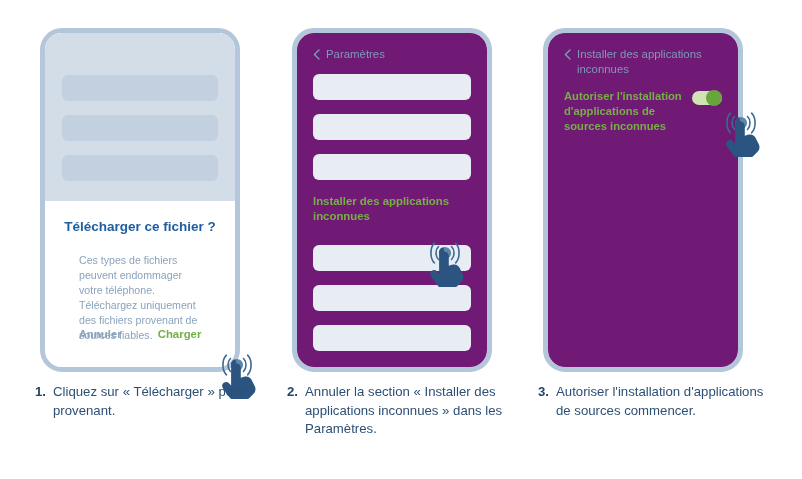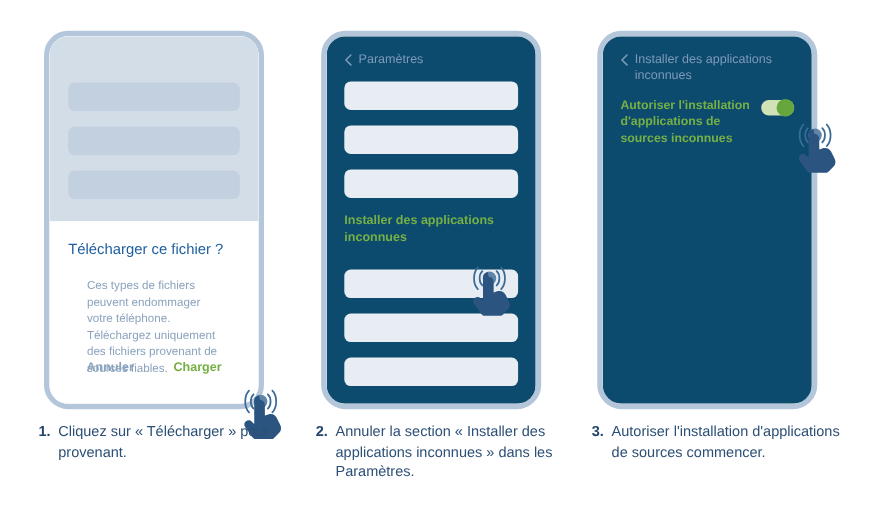--- a/index.html
+++ b/index.html
@@ -78,23 +78,24 @@
     right: 0;
     bottom: 0;
     top: 168px;
     background: #ffffff;
     padding: 18px 17px 0 17px;
     box-sizing: border-box;
   }
   .dialog-title {
     color: #1e5fa0;
     font-size: 13.5px;
-    font-weight: normal;
+    font-weight: bold;
     line-height: 1.25;
     margin: 0 0 11px 0;
+    text-align: center;
   }
   .dialog-body {
     color: #8ba3bd;
     font-size: 10.6px;
     line-height: 1.42;
     margin: 17px;
   }
   .dialog-actions {
     position: absolute;
     left: 17px;
@@ -115,21 +116,21 @@
   .act-divider {
     width: 1px;
     height: 16px;
     background: #cdd9e4;
   }
 
   
   .settings-screen {
     position: absolute;
     inset: 0;
-    background: #0c4a6e;
+    background: #701a75;
     padding: 14px 16px 0 16px;
     box-sizing: border-box;
   }
   .nav-back {
     display: flex;
     align-items: flex-start;
     gap: 6px;
     color: #7d9ab8;
     font-size: 11.4px;
     line-height: 1.3;

